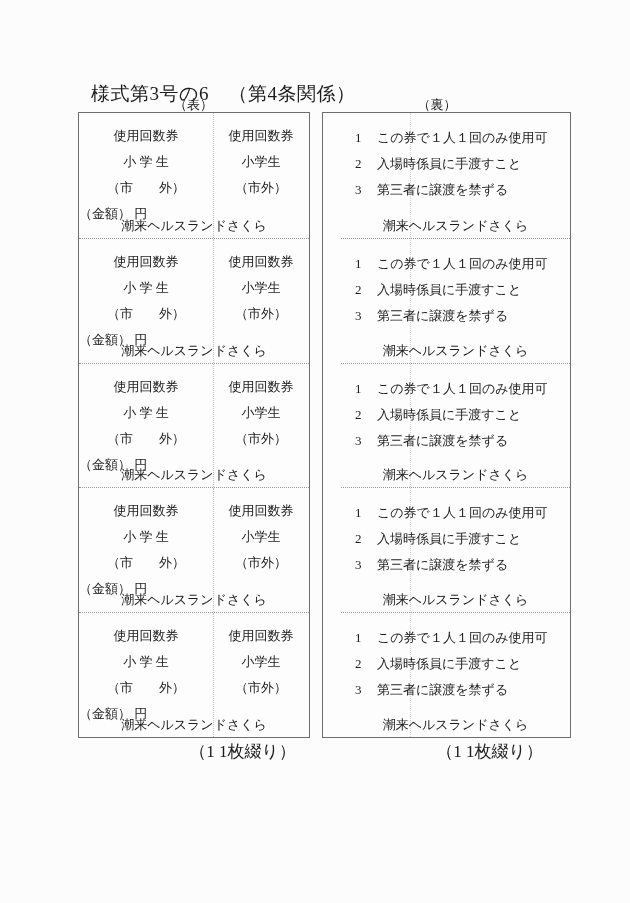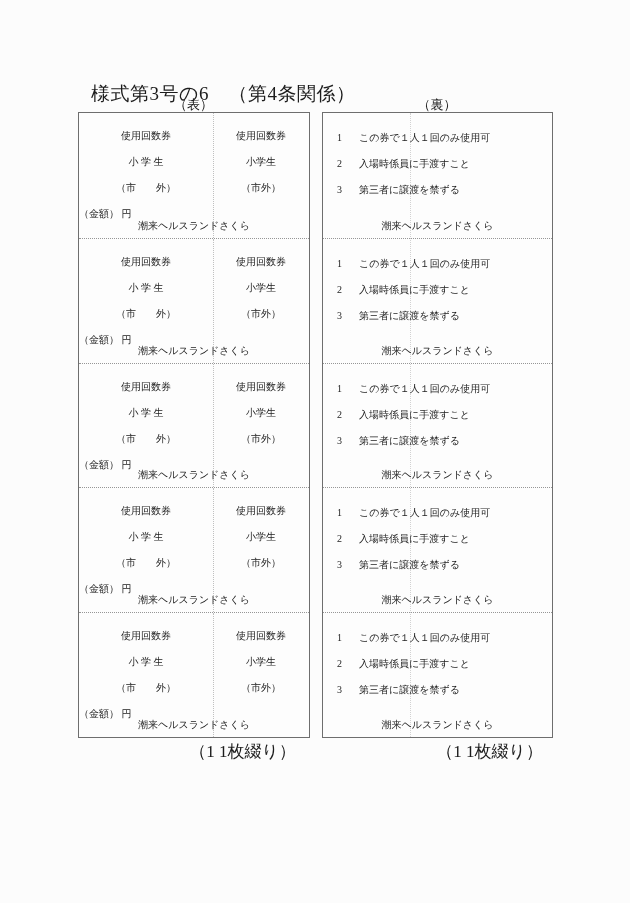--- a/index.html
+++ b/index.html
@@ -35,27 +35,27 @@
 
   .ticket-box {
     position: absolute;
     top: 112px;
     height: 624px;
     border: 1px solid #6e6e6e;
     background: #fdfdfd;
     box-sizing: content-box;
   }
   .ticket-box.front { left: 78px; width: 230px; }
-  .ticket-box.back  { left: 322px; width: 229px; }
+  .ticket-box.back  { left: 322px; width: 229px; padding-left: 18px; }
 
   .t-section {
     position: relative;
     height: 20%;
     box-sizing: border-box;
-    font-size: 10px;
+    font-size: 13px;
   }
   .t-section + .t-section { border-top: 1px dotted #969696; }
 
   
   .f-stub {
     position: absolute;
     left: 0; top: 10px;
     width: 134px;
     text-align: center;
     line-height: 26px;

